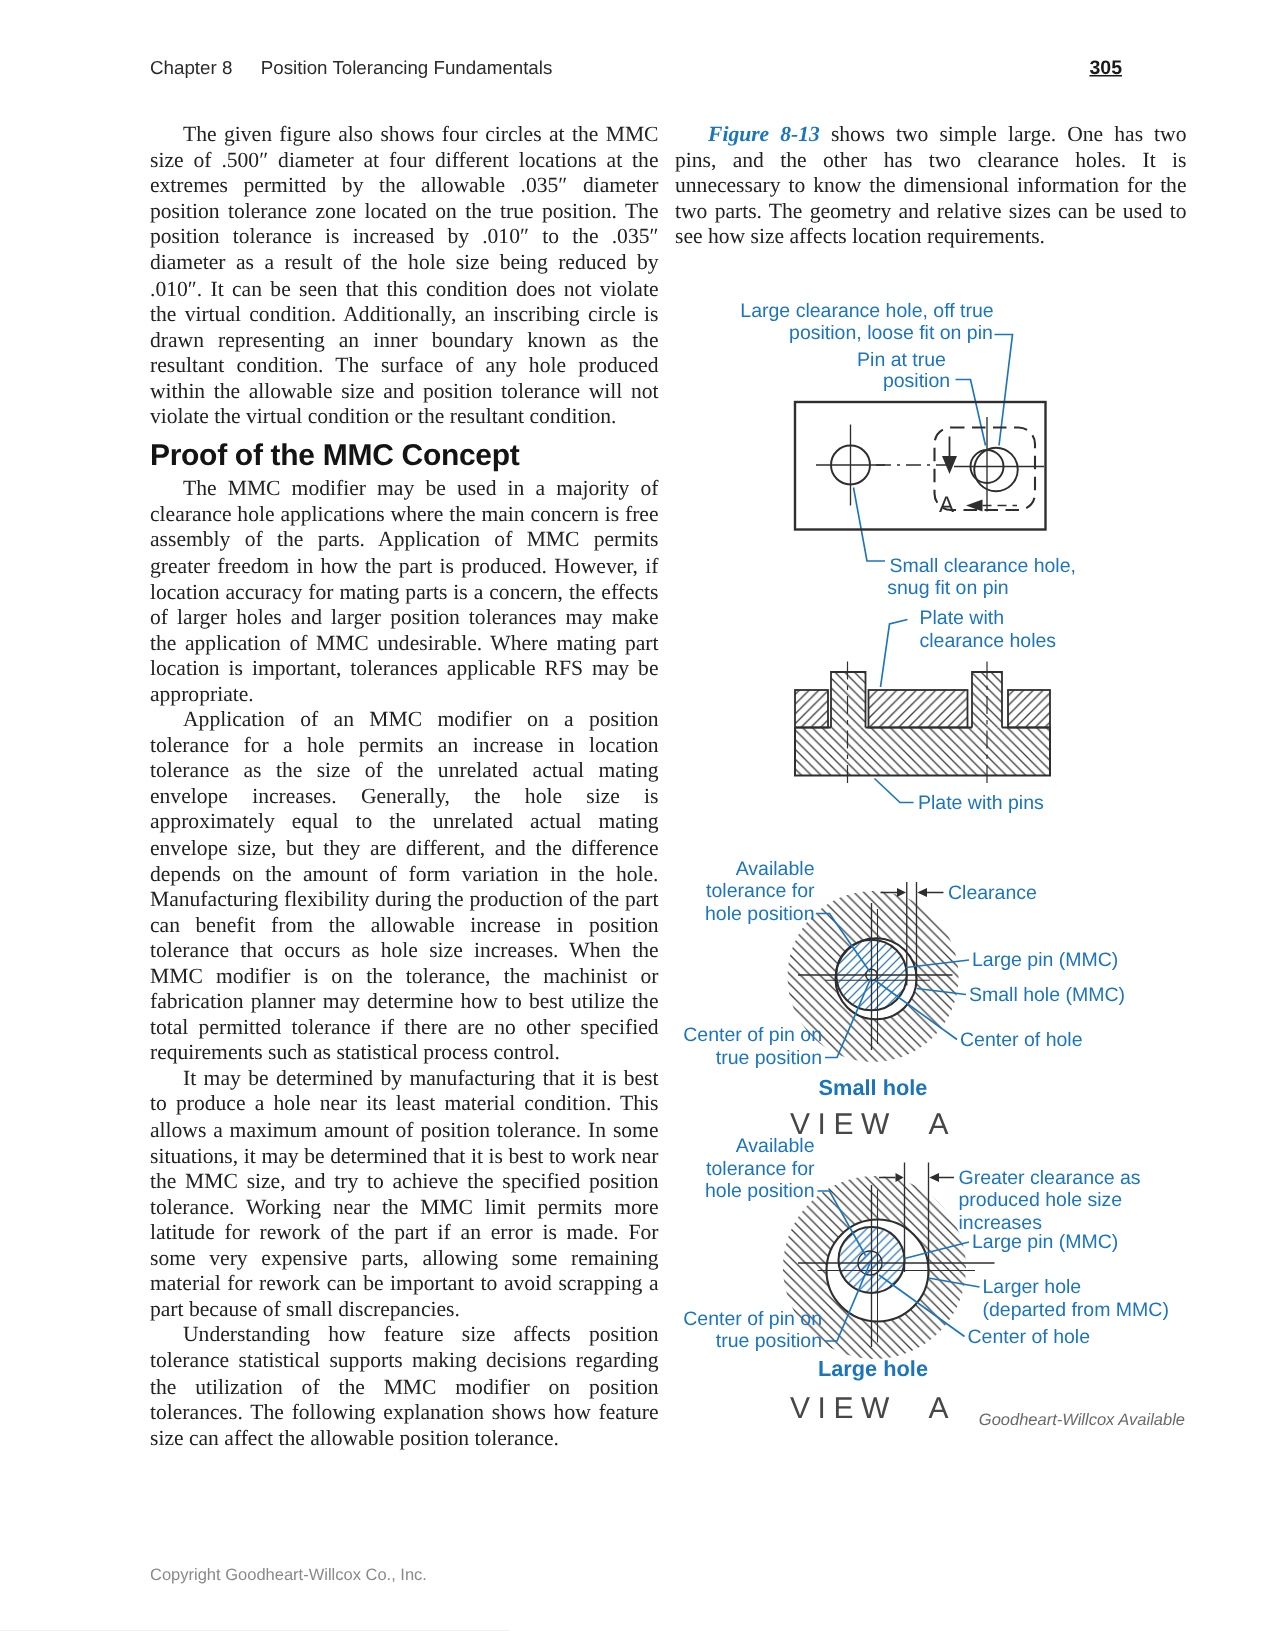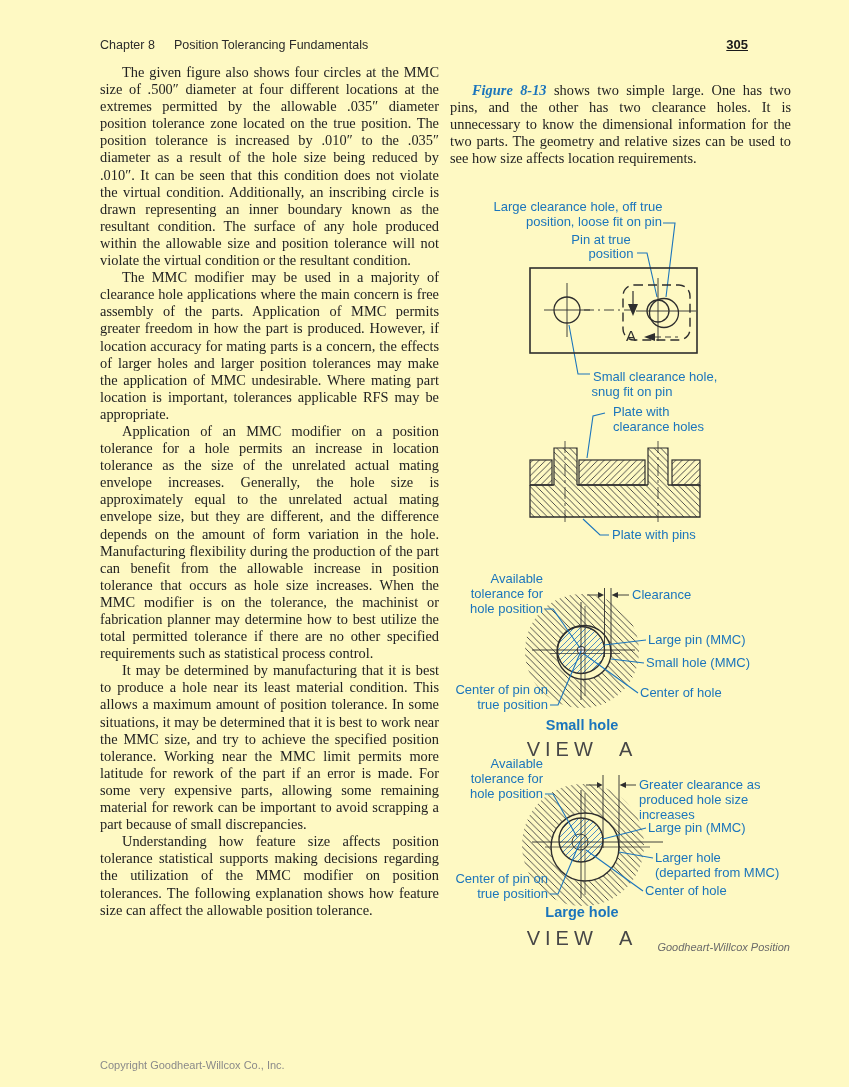--- a/index.html
+++ b/index.html
@@ -1,29 +1,29 @@
 <!DOCTYPE html>
 <html><head>
 <meta charset="utf-8">
 <style>
   html,body{margin:0;padding:0;background:#e8e8e8;}
-  #page{position:relative;width:849px;height:1087px;background:#fef9c3;margin:0 auto;overflow:hidden;
+  #page{position:relative;width:849px;height:1087px;background:#ffffff;margin:0 auto;overflow:hidden;
         font-family:"Liberation Serif",serif;color:#222;}
   .abs{position:absolute;}
   .sans{font-family:"Liberation Sans",sans-serif;}
   .hdr{font-size:12.5px;color:#2b2b2b;}
   .pgnum{font-size:13px;font-weight:bold;color:#1a1a1a;text-decoration:underline;}
   .body-text{font-size:14.4px;line-height:17.1px;text-align:justify;}
   .body-text p{margin:0;text-indent:22px;}
   h2.section{font-family:"Liberation Sans",sans-serif;font-weight:bold;font-size:20px;
              margin:9px 0 5px 0;color:#141414;letter-spacing:-0.2px;}
   .figref{color:#1b75bc;font-weight:bold;font-style:italic;}
   .caption{font-family:"Liberation Sans",sans-serif;font-size:13.2px;line-height:16.6px;color:#2e2e2e;text-align:left;}
   .credit{font-family:"Liberation Sans",sans-serif;font-style:italic;font-size:11px;color:#6a6a6a;text-align:right;}
-  .footer{font-family:"Liberation Sans",sans-serif;font-size:11px;color:#8a8a8a;margin-top:15px;}
+  .footer{font-family:"Liberation Sans",sans-serif;font-size:11px;color:#8a8a8a;}
   
   svg text.lbl{font-family:"Liberation Sans",sans-serif;font-size:13px;fill:#1b75bc;}
   svg text.lbl-b{font-family:"Liberation Sans",sans-serif;font-size:14.5px;font-weight:bold;fill:#1b75bc;}
   svg text.view{font-family:"Liberation Sans",sans-serif;font-size:20px;fill:#474747;letter-spacing:5px;}
   svg text.dk{font-family:"Liberation Sans",sans-serif;font-size:15px;fill:#2e2e2e;}
   svg .ln{stroke:#2e2e2e;fill:none;stroke-width:1.4;}
   svg .ln2{stroke:#2e2e2e;fill:none;stroke-width:0.9;}
   svg .bl{stroke:#1b75bc;fill:none;stroke-width:1.1;}
   svg .arrow{fill:#2e2e2e;stroke:none;}
 </style>
@@ -46,22 +46,23 @@
 
 <div id="page">
 
   <div class="abs hdr sans" style="left:100px;top:38px;">
     <span>Chapter 8</span>
     <span style="display:inline-block;width:12px;"></span>
     <span>Position Tolerancing Fundamentals</span>
   </div>
   <div class="abs pgnum sans" style="left:600px;top:37px;width:148px;text-align:right;">305</div>
 
-  <div class="abs body-text" style="left:100px;top:64px;width:339px;">
+  <div class="abs body-text" style="left:100px;top:82px;width:339px;">
     <p>The given figure also shows four circles at the MMC size of .500″ diameter at four different locations at the extremes permitted by the allowable .035″ diameter position tolerance zone located on the true position. The position tolerance is increased by .010″ to the .035″ diameter as a result of the hole size being reduced by .010″. It can be seen that this condition does not violate the virtual condition. Additionally, an inscribing circle is drawn representing an inner boundary known as the resultant condition. The surface of any hole produced within the allowable size and position tolerance will not violate the virtual condition or the resultant condition.</p>
+    <h2 class="section">Proof of the MMC Concept</h2>
     <p>The MMC modifier may be used in a majority of clearance hole applications where the main concern is free assembly of the parts. Application of MMC permits greater freedom in how the part is produced. However, if location accuracy for mating parts is a concern, the effects of larger holes and larger position tolerances may make the application of MMC undesirable. Where mating part location is important, tolerances applicable RFS may be appropriate.</p>
     <p>Application of an MMC modifier on a position tolerance for a hole permits an increase in location tolerance as the size of the unrelated actual mating envelope increases. Generally, the hole size is approximately equal to the unrelated actual mating envelope size, but they are different, and the difference depends on the amount of form variation in the hole. Manufacturing flexibility during the production of the part can benefit from the allowable increase in position tolerance that occurs as hole size increases. When the MMC modifier is on the tolerance, the machinist or fabrication planner may determine how to best utilize the total permitted tolerance if there are no other specified requirements such as statistical process control.</p>
     <p>It may be determined by manufacturing that it is best to produce a hole near its least material condition. This allows a maximum amount of position tolerance. In some situations, it may be determined that it is best to work near the MMC size, and try to achieve the specified position tolerance. Working near the MMC limit permits more latitude for rework of the part if an error is made. For some very expensive parts, allowing some remaining material for rework can be important to avoid scrapping a part because of small discrepancies.</p>
     <p>Understanding how feature size affects position tolerance statistical supports making decisions regarding the utilization of the MMC modifier on position tolerances. The following explanation shows how feature size can affect the allowable position tolerance.</p>
   </div>
 
   <div class="abs body-text" style="left:450px;top:82px;width:341px;">
     <p><span class="figref">Figure 8-13</span><span> shows two simple large. One has two pins, and the other has two clearance holes. It is unnecessary to know the dimensional information for the two parts. The geometry and relative sizes can be used to see how size affects location requirements.</span></p>
   </div>
 
@@ -193,17 +194,17 @@
       <text class="lbl" x="205" y="107">Larger hole</text>
       <text class="lbl" x="205" y="122">(departed from MMC)</text>
       <text class="lbl" x="98" y="128" text-anchor="end">Center of pin on</text>
       <text class="lbl" x="98" y="143" text-anchor="end">true position</text>
       <text class="lbl" x="195" y="140">Center of hole</text>
       <text class="lbl-b" x="132" y="162" text-anchor="middle">Large hole</text>
       <text class="view" x="132" y="190" text-anchor="middle">VIEW&nbsp;&nbsp;A</text>
     </g>
   </svg>
 
-  <div class="abs credit" style="left:560px;top:941px;width:230px;">Goodheart-Willcox Position</div>
+  <div class="abs credit" style="left:560px;top:941px;width:230px;">Goodheart-Willcox Available</div>
 
   <div class="abs footer" style="left:100px;top:1044px;">Copyright Goodheart-Willcox Co., Inc.</div>
 
 </div>
 
 </body></html>

